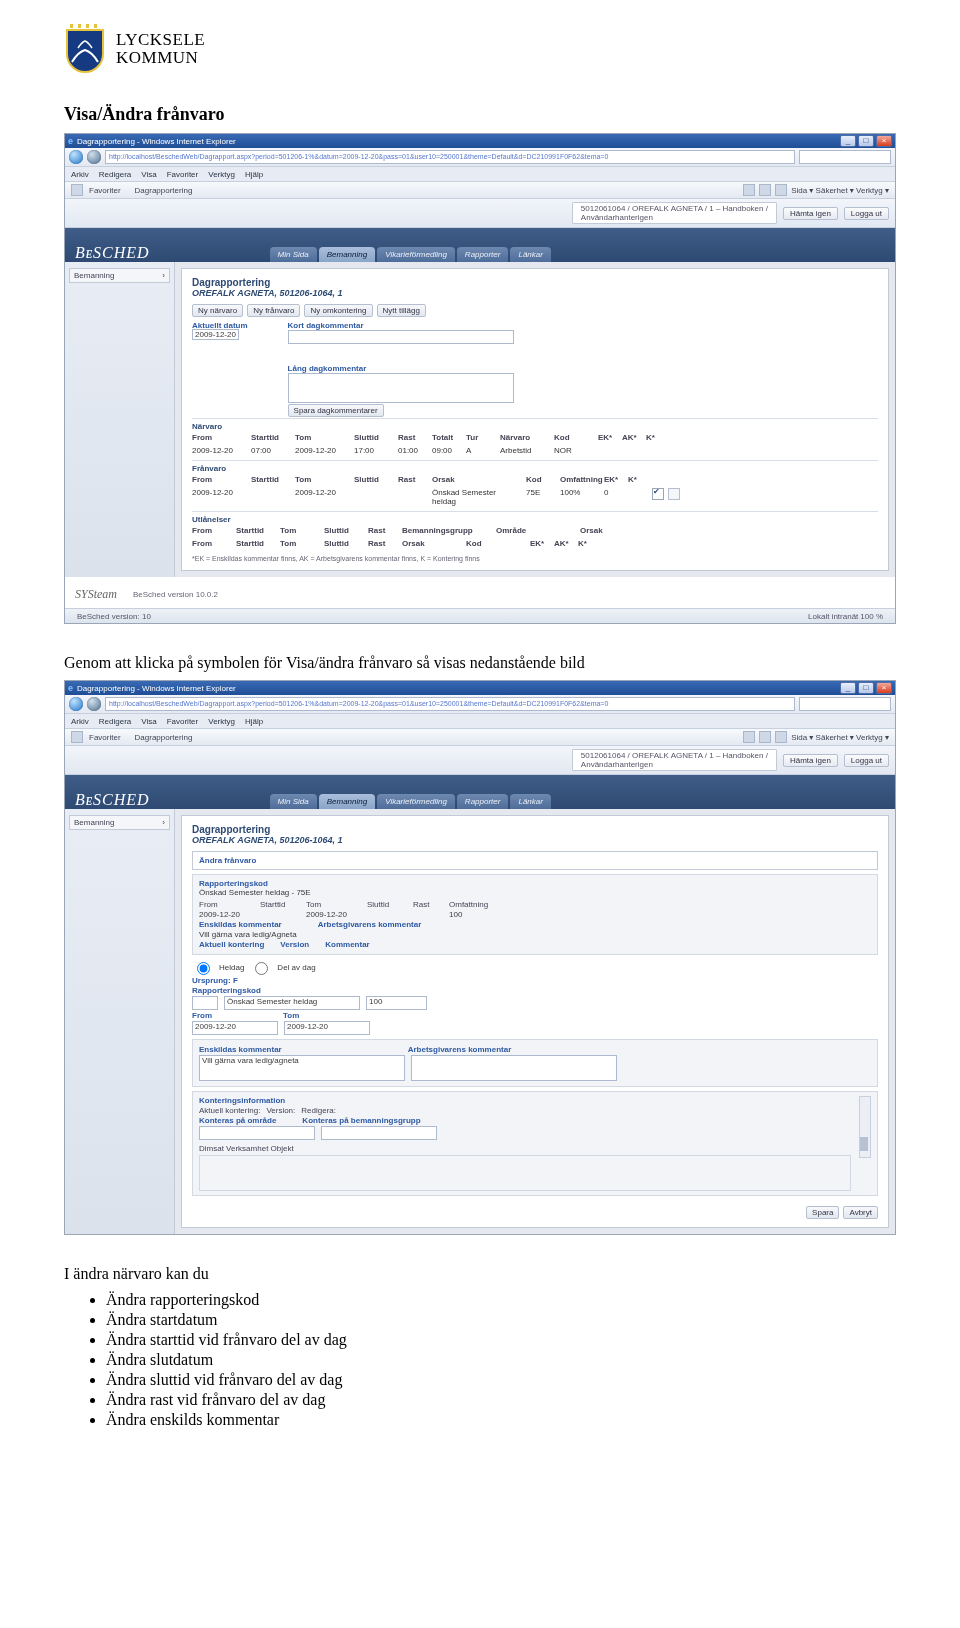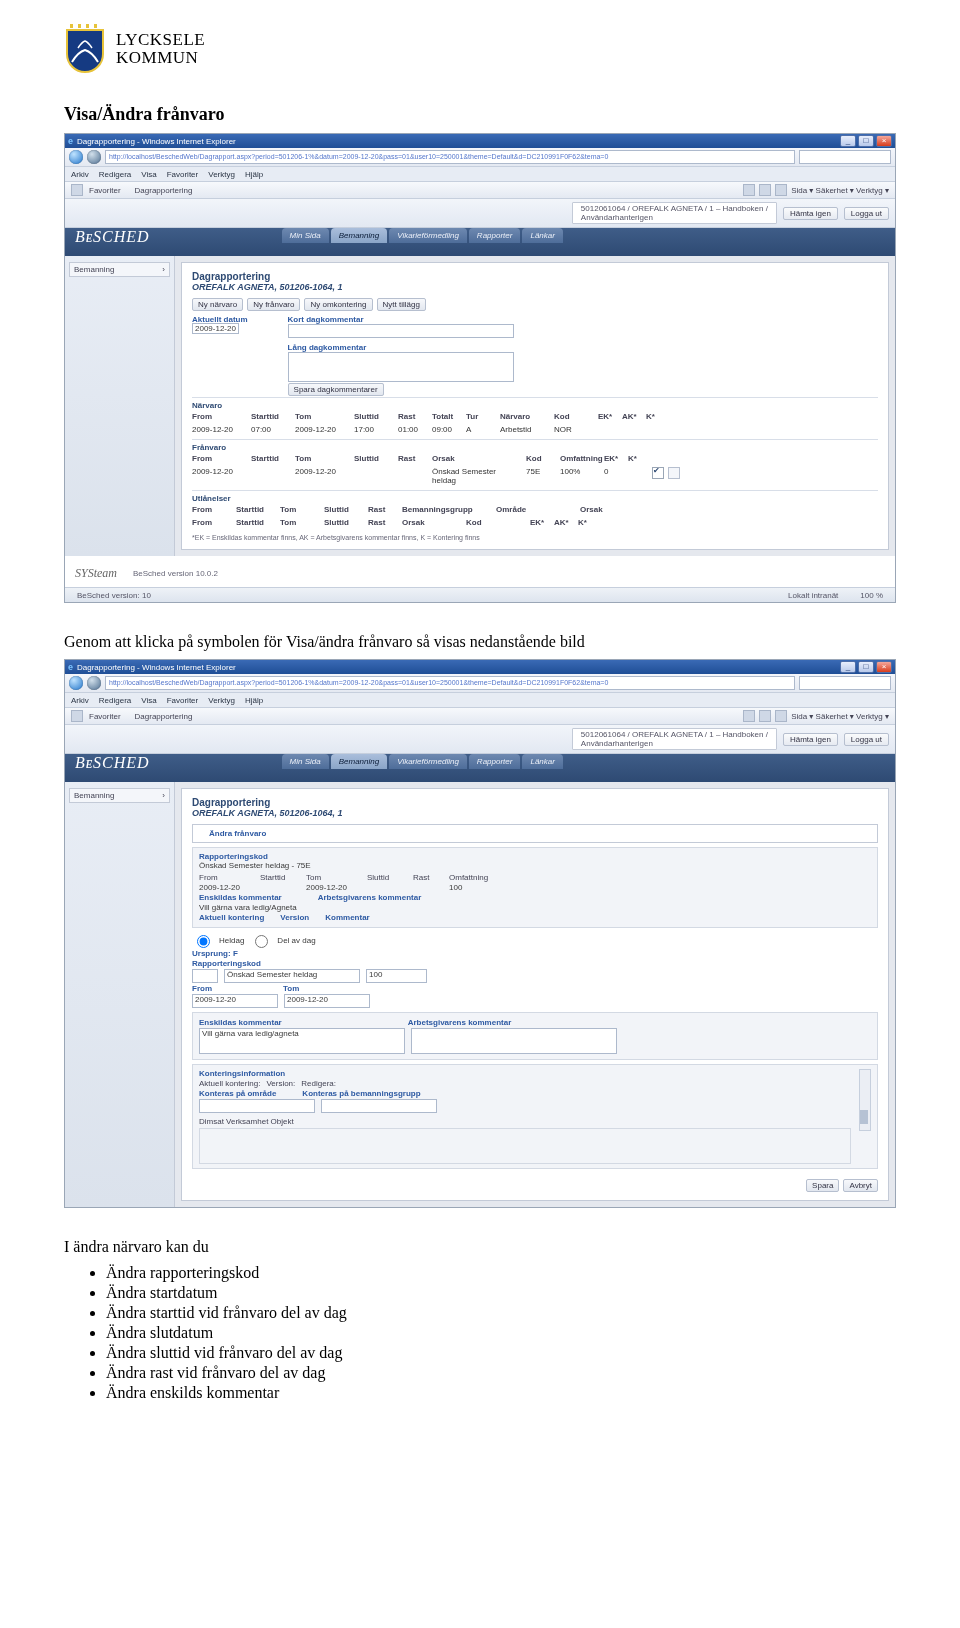--- a/index.html
+++ b/index.html
@@ -155,25 +155,25 @@
     border: 1px solid #b6bfcf;
     padding: 1px 6px;
     font-size: 8px;
     color: #334;
     border-radius: 2px;
   }
 
   .besched-band {
     background: linear-gradient(#3f5d88, #2e4a73);
     color: #fff;
-    height: 28px;
-    display: flex;
-    align-items: flex-start;
+    height: 34px;
+    display: flex;
+    align-items: flex-end;
     padding: 0 10px;
-    gap: 12px;
+    gap: 0;
   }
   .besched-logo {
     font-family: "Times New Roman", serif;
     font-style: italic;
     font-size: 16px;
     letter-spacing: 1px;
   }
   .tabs-row {
     display: flex;
     gap: 2px;
@@ -431,21 +431,21 @@
         </div>
 
         <div style="display:flex;gap:40px;align-items:flex-start">
           <div>
             <div class="blue-label">Aktuellt datum</div>
             <span class="inp">2009-12-20</span>
           </div>
           <div style="flex:1">
             <div class="blue-label">Kort dagkommentar</div>
             <div class="inp" style="width:220px"></div>
-            <div class="blue-label" style="margin-top:5px">Lång dagkommentar</div>
+            <div class="blue-label" style="margin-top:20px">Lång dagkommentar</div>
             <div class="inp" style="width:220px;height:28px"></div>
             <div style="margin-top:3px"><span class="mini-btn">Spara dagkommentarer</span></div>
           </div>
         </div>
 
         <div class="section-head">Närvaro</div>
         <div class="grid-headers">
           <span>From</span>
             <span>Starttid</span>
             <span>Tom</span>
@@ -531,21 +531,21 @@
 
         <div class="footnote">*EK = Enskildas kommentar finns, AK = Arbetsgivarens kommentar finns, K = Kontering finns</div>
       </div>
     </div>
     <div class="systeam-row">
       <span class="systeam-logo">SYSteam</span>
       <span class="version-txt">BeSched version 10.0.2</span>
     </div>
     <div class="ie-status">
       <span>BeSched version: 10</span>
-      <span style="display:flex;gap:22px">
+      <span style="display:flex;gap:2px">
         <span>Lokalt intranät</span>
         <span>100 %</span>
       </span>
     </div>
   </div>
 
   <p class="body-text">Genom att klicka på symbolen för Visa/ändra frånvaro så visas nedanstående bild</p>
 
   <div class="ie-window">
     <div class="ie-titlebar">
@@ -613,21 +613,21 @@
       <div class="left-rail">
         <div class="rail-item">
           <span>Bemanning</span>
             <span>›</span>
         </div>
       </div>
       <div class="content-panel panel2">
         <h4>Dagrapportering</h4>
         <div class="sub">OREFALK AGNETA, 501206-1064, 1</div>
 
-        <div style="border:1px solid #c3cad7;padding:4px 16px;margin-bottom:4px">
+        <div style="border:1px solid #c3cad7;padding:4px 6px;margin-bottom:4px">
           <div class="blue-label">Ändra frånvaro</div>
         </div>
 
         <div class="gray-box">
           <div class="blue-label">Rapporteringskod</div>
           <div>Önskad Semester heldag - 75E</div>
           <div class="field-line" style="margin-top:3px">
             <span class="tiny-label" style="width:55px">From</span>
             <span class="tiny-label" style="width:40px">Starttid</span>
             <span class="tiny-label" style="width:55px">Tom</span>

